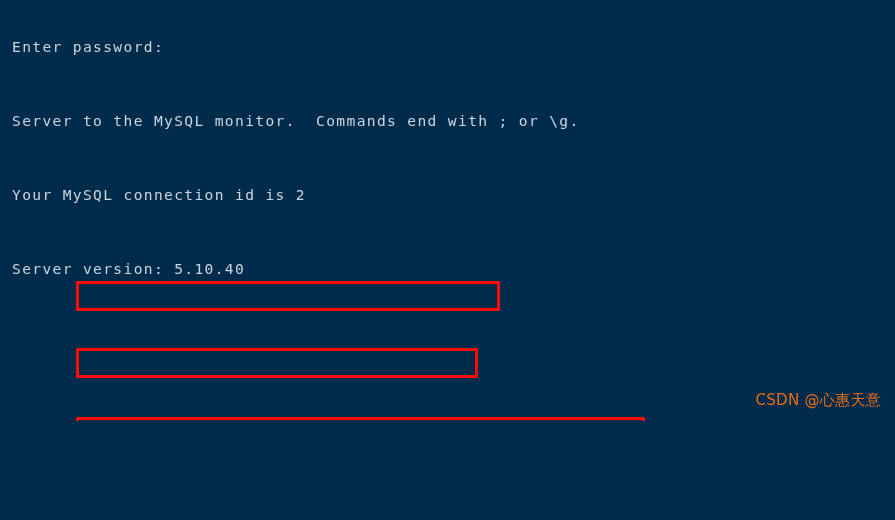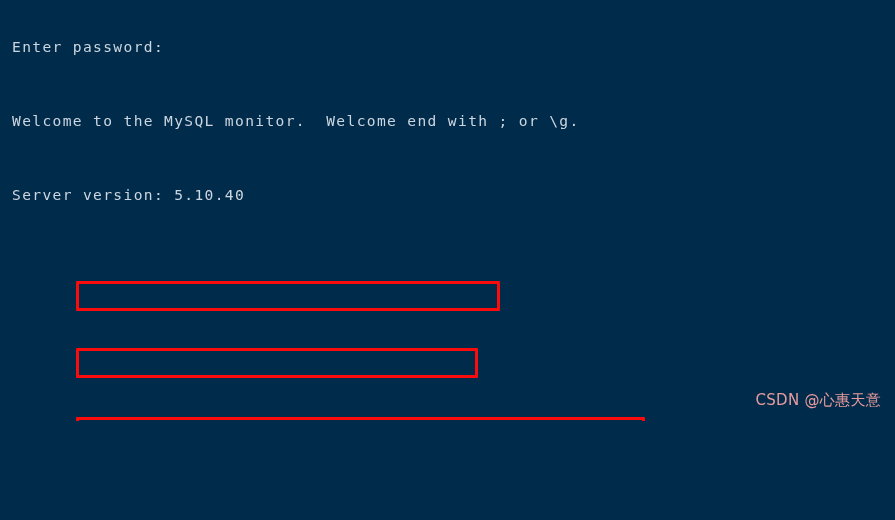--- a/index.html
+++ b/index.html
@@ -51,32 +51,33 @@
   #hl-box-1 { left: 76px; top: 281px; width: 424px; height: 30px; }
   #hl-box-2 { left: 76px; top: 348px; width: 402px; height: 30px; }
   #hl-box-3 { left: 76px; top: 417px; width: 569px; height: 31px; }
   .watermark {
     position: absolute;
     right: 14px;
     bottom: 8px;
     font-family: "DejaVu Sans", "Liberation Sans", sans-serif;
     font-size: 15px;
     letter-spacing: 0.3px;
-    color: #fca5a5;
+    color: #f97316;
     opacity: 0.92;
   }
 </style>
 </head>
 <body>
 
 <div id="terminal">
 
   <div class="term-lines">
     <div class="line">Enter password:</div>
-    <div class="line">Welcome to the MySQL monitor.  Welcome end with ; or \g.</div>
+    <div class="line">Server to the MySQL monitor.  Commands end with ; or \g.</div>
+    <div class="line">Your MySQL connection id is 2</div>
     <div class="line">Server version: 5.10.40</div>
     <div class="line blank"></div>
     <div class="line blank"></div>
     
     
     
     
     
     
     

